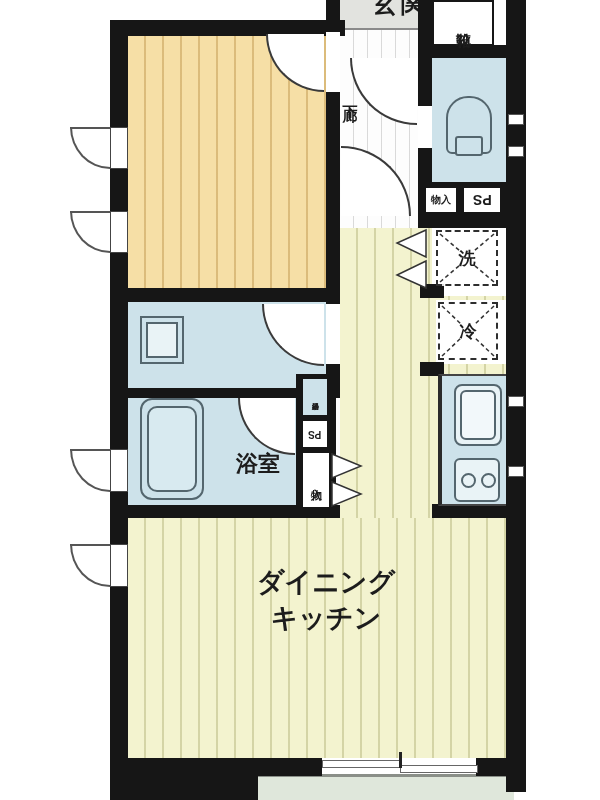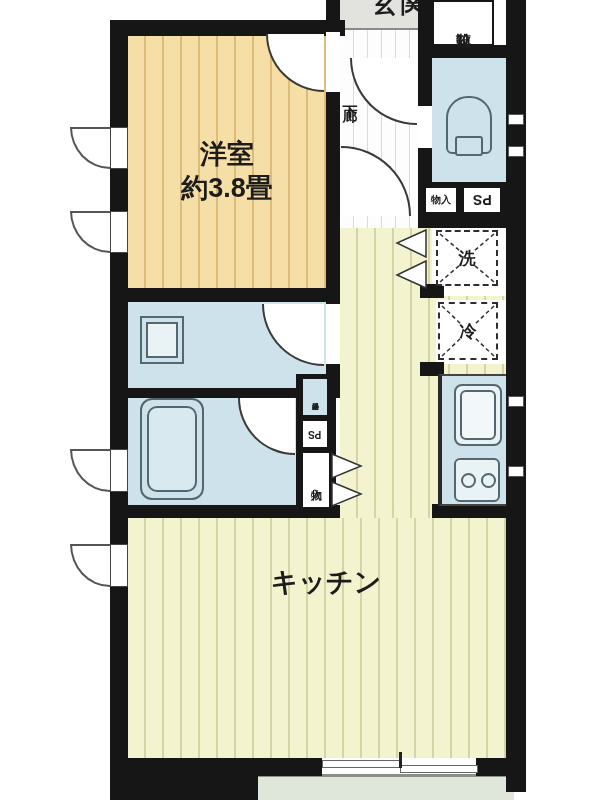--- a/index.html
+++ b/index.html
@@ -178,22 +178,20 @@
   <div class="abs dash-box" style="left:438px;top:302px;width:60px;height:58px;">
     <svg class="abs" style="left:0;top:0;" width="56" height="54" viewBox="0 0 56 54">
       <line x1="2" y1="2" x2="21" y2="20" stroke="#333" stroke-width="1.5" stroke-dasharray="4 3"></line>
       <line x1="54" y1="2" x2="35" y2="20" stroke="#333" stroke-width="1.5" stroke-dasharray="4 3"></line>
       <line x1="2" y1="52" x2="21" y2="34" stroke="#333" stroke-width="1.5" stroke-dasharray="4 3"></line>
       <line x1="54" y1="52" x2="35" y2="34" stroke="#333" stroke-width="1.5" stroke-dasharray="4 3"></line>
     </svg>
     <span style="font-size:17px;">冷</span>
   </div>
 
-  <div class="abs room-label" style="left:128px;top:138px;width:198px;font-size:27px;">
-    <div>洋室</div>
-    <div>約3.8畳</div>
-  </div>
   <div class="abs v-text" style="left:340px;top:94px;font-size:15px;">廊下</div>
+  <div class="abs room-label" style="left:218px;top:450px;width:80px;font-size:22px;">浴室</div>
   <div class="abs room-label" style="left:128px;top:564px;width:396px;font-size:27px;line-height:1.35;">
+    <div>ダイニング</div>
     <div>キッチン</div>
   </div>
 
 </div>
 
 </body></html>

